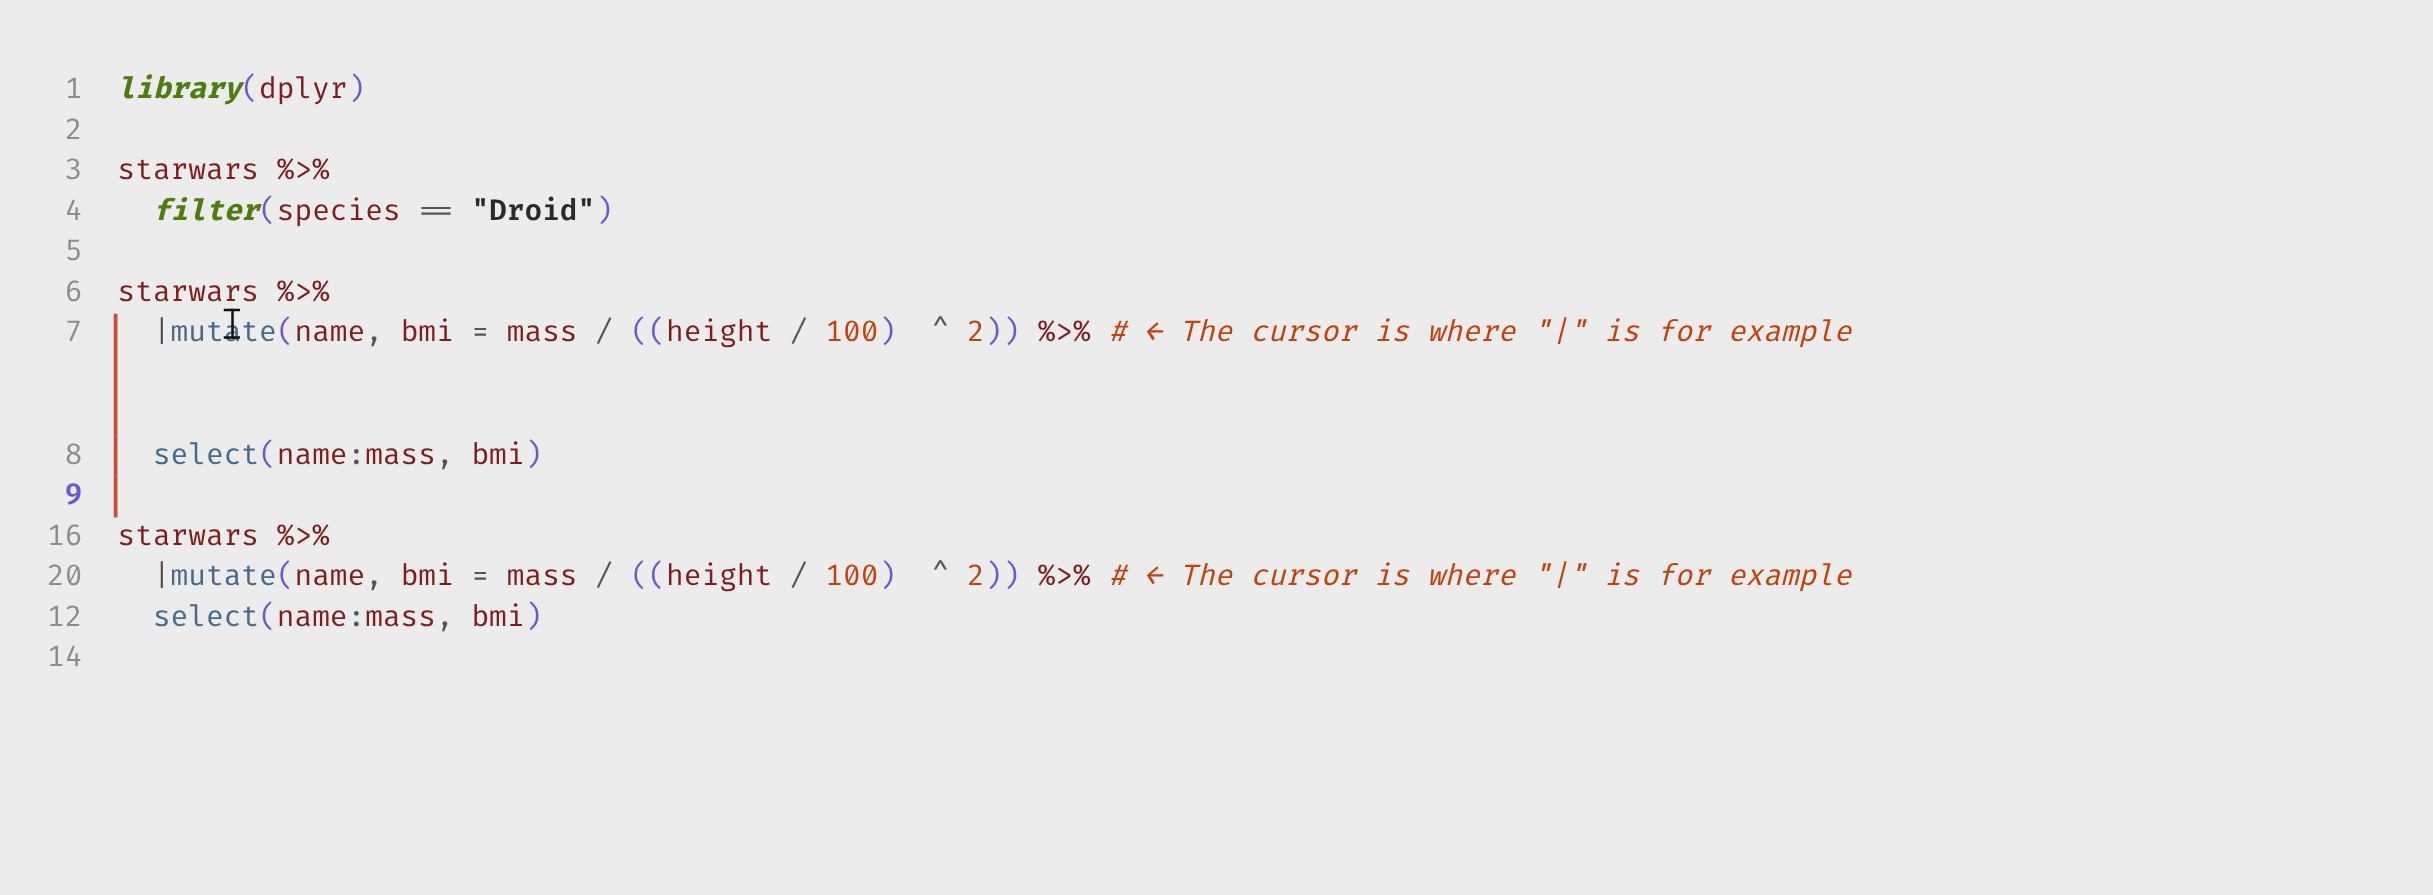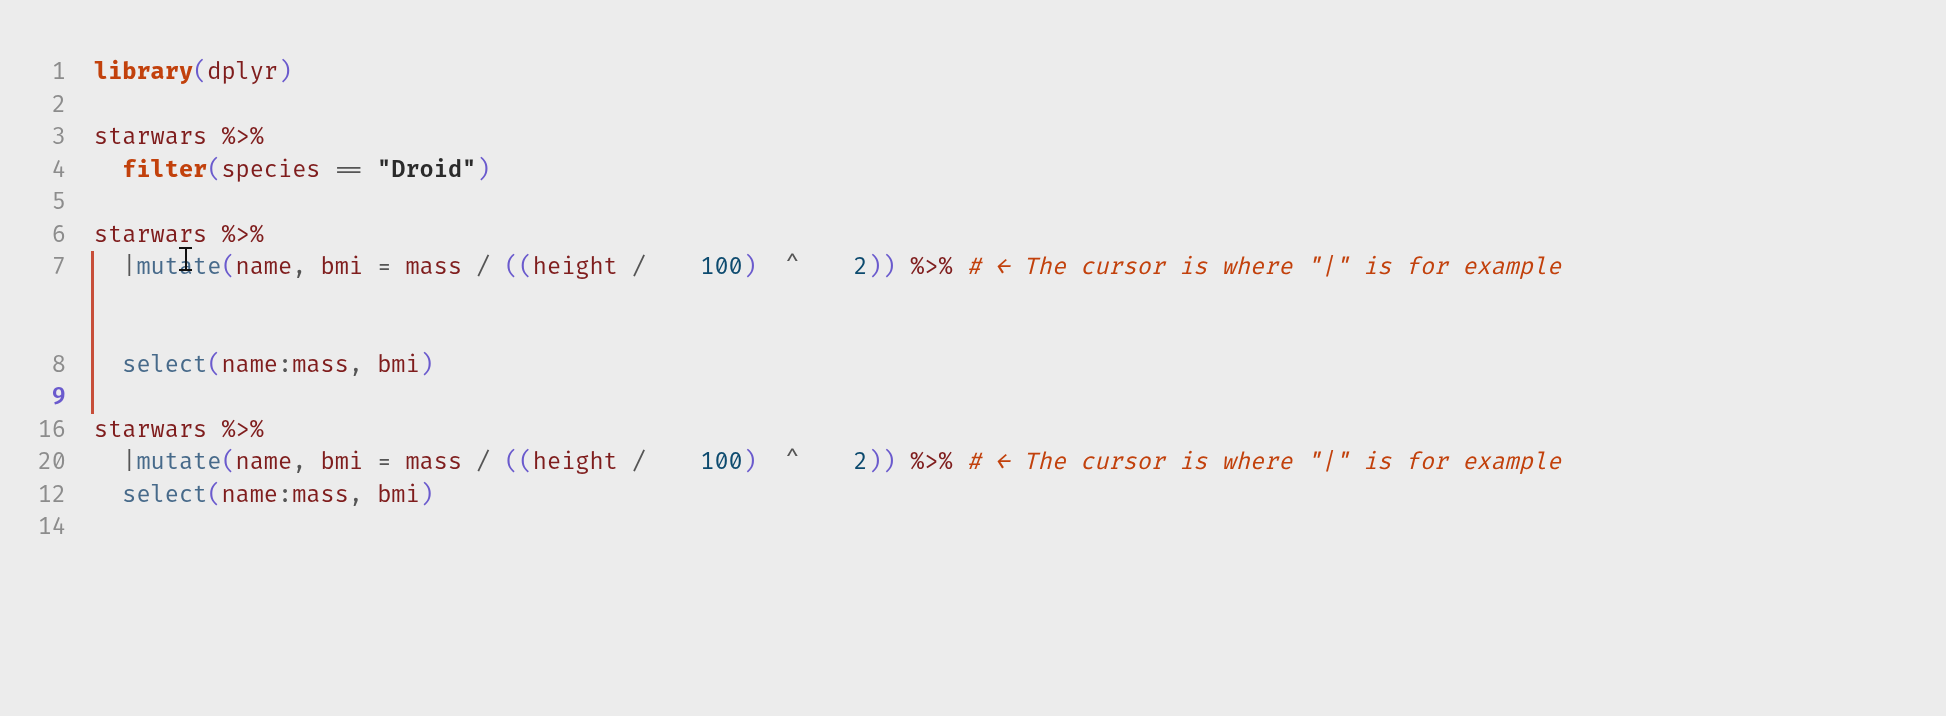--- a/index.html
+++ b/index.html
@@ -37,25 +37,25 @@
     position: relative;
   }
   .mod-bar {
     display: inline-block;
     width: 3px;
     align-self: stretch;
     margin-left: -3px;
     background: #c74e39;
   }
   
-  .kw   { color: #c2410c; font-weight: 700; }   
+  .kw   { color: #4d7c0f; font-weight: 700; font-style: italic; }   
   .fn   { color: #476a8a; }                      
   .ident{ color: #7f1d1d; }                      
   .op   { color: #555; }
-  .num  { color: #0c4a6e; margin-left: 40px; }
+  .num  { color: #c2410c; }
   .str  { color: #2b2b2b; font-weight: 600; }
   .cmt  { color: #c2410c; font-style: italic; }
   .punct{ color: #555; }
   .paren{ color: #6a5acd; }
 
   .ibeam {
     position: absolute;
     left: 85px;
     top: -4px;
     pointer-events: none;

